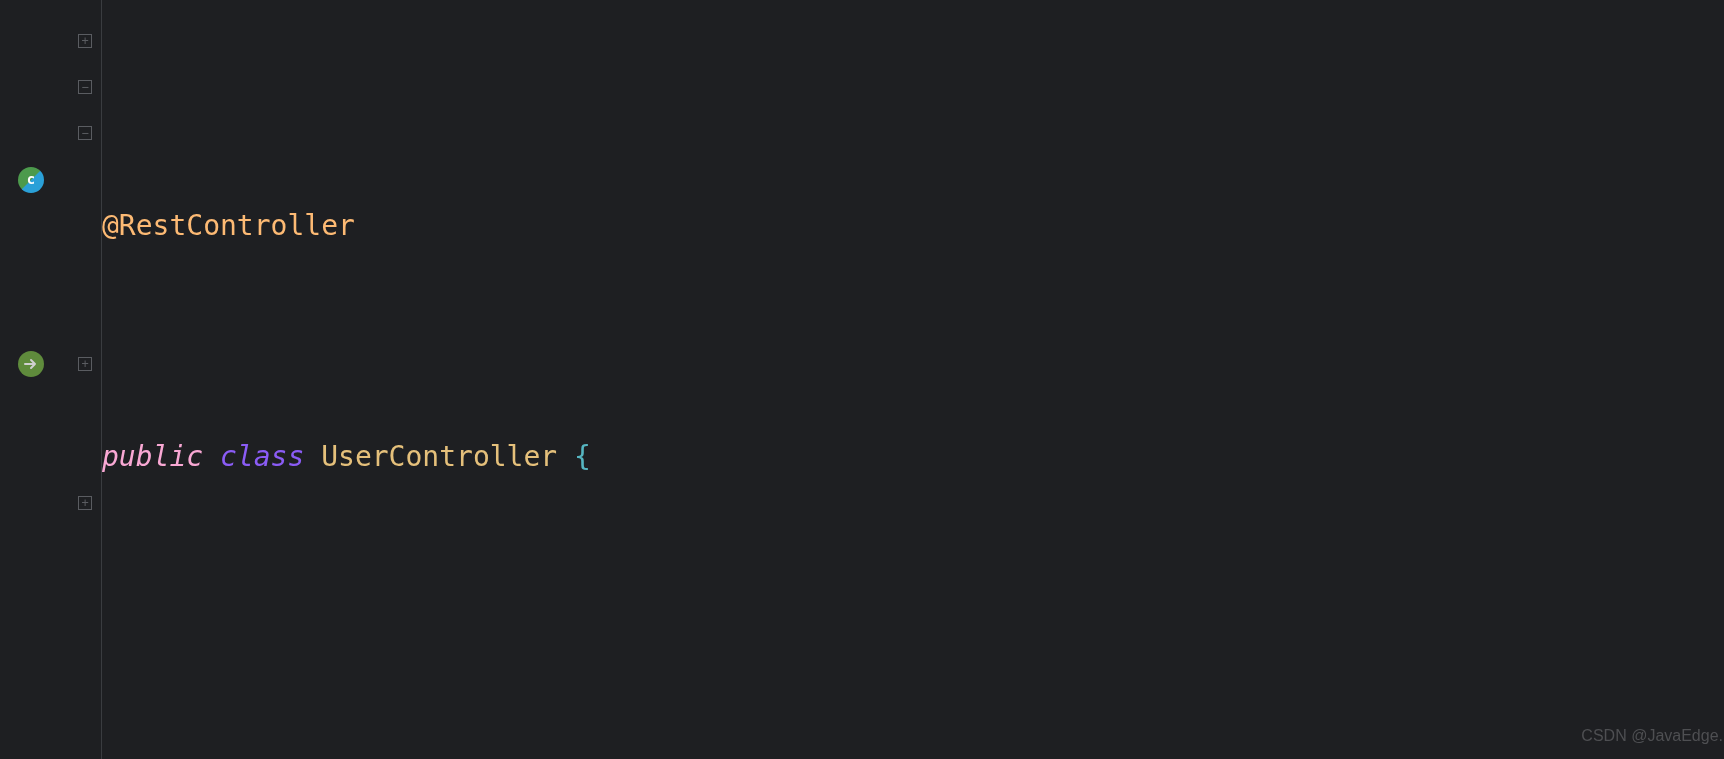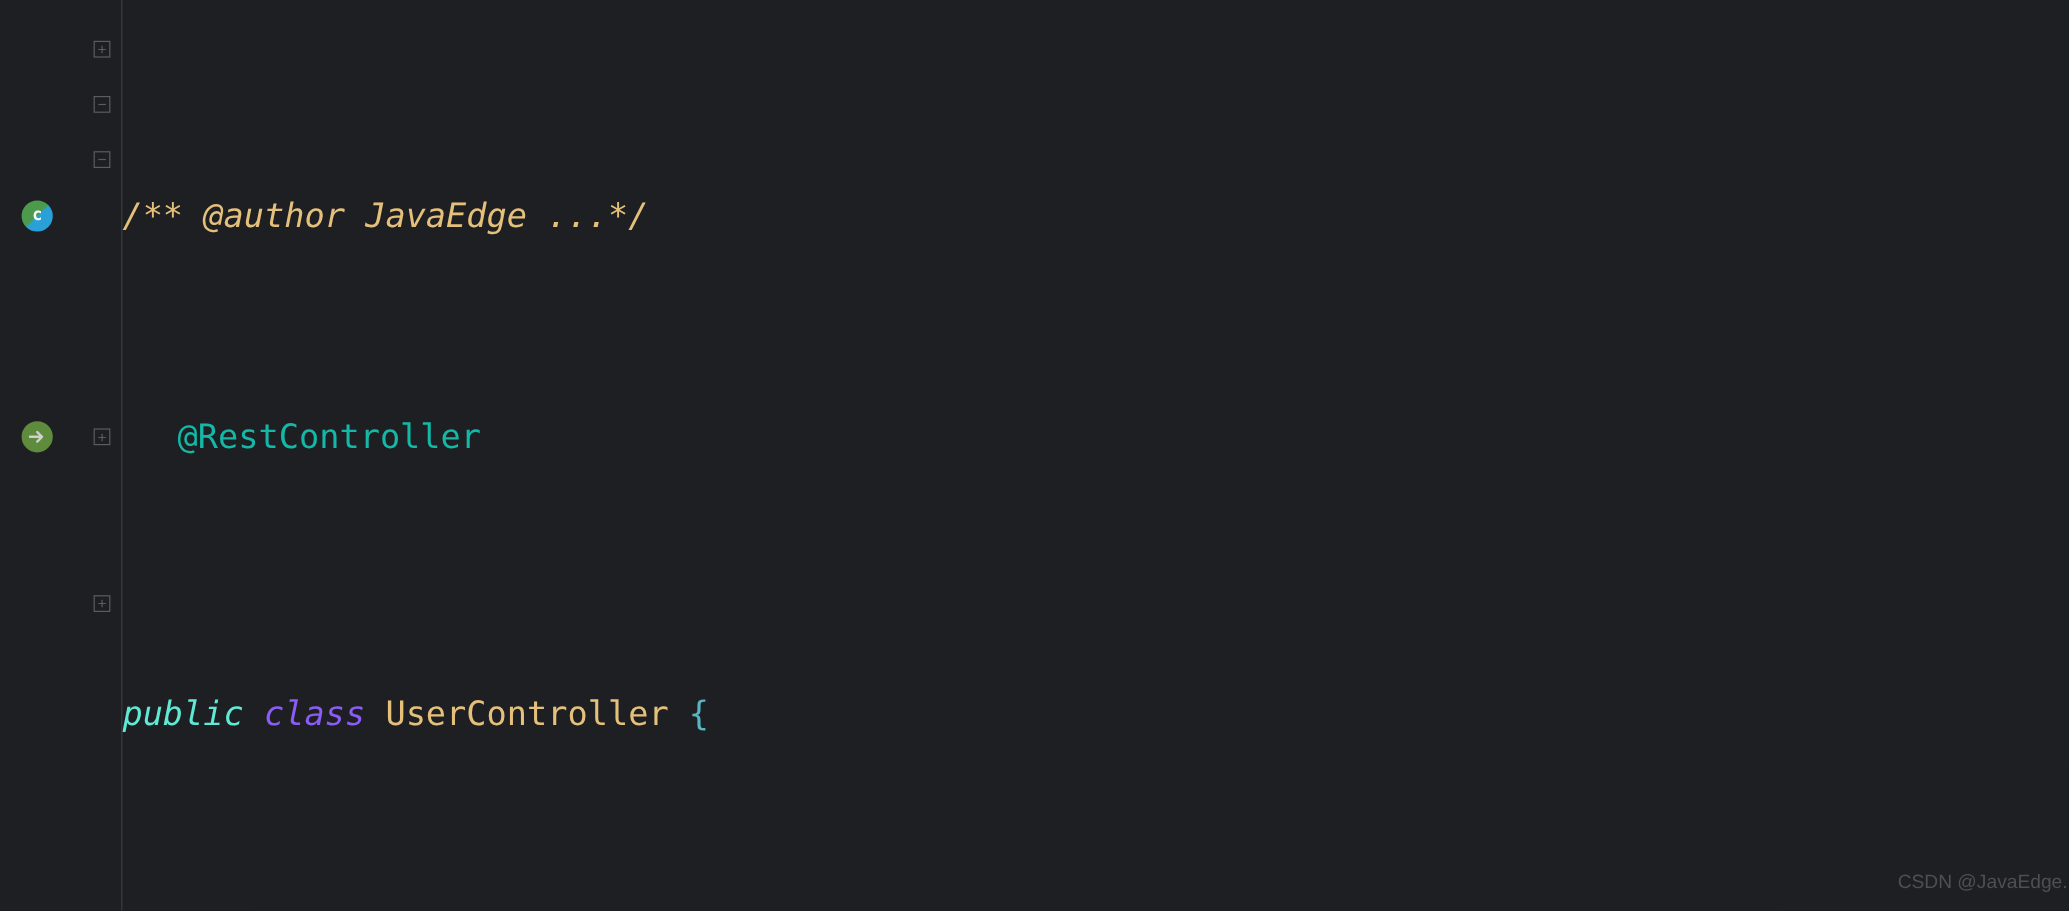--- a/index.html
+++ b/index.html
@@ -79,22 +79,22 @@
   .code {
     padding-left: 2px;
     white-space: pre;
     padding-top: 18px;
   }
   .code-line {
     height: 46.2px;
     display: flex;
     align-items: center;
   }
-  .annotation{ color: #14b8a6; margin-left: 46px; }
-  .keyword   { color: #5eead4; font-style: italic; }
+  .annotation{ color: #fdba74; }
+  .keyword   { color: #f9a8d4; font-style: italic; }
   .keyword2  { color: #8b5cf6; font-style: italic; }
   .brace-cyan{ color: #56b6c2; }
   .italic    { font-style: italic; }
   .yellow    { color: #e5c07b; }
   .watermark {
     position: absolute;
     bottom: 10px;
     right: 1px;
     font-size: 16px;
     color: #4e4f52;
@@ -134,21 +134,20 @@
     <div class="gutter-line">
       <span class="fold-icon fold-plus"></span>
     </div>
     <div class="gutter-line"></div>
   </div>
 
   <div class="vline"></div>
 
   <div class="code">
     
-    <div class="code-line"><span class="yellow italic"><span>/** </span><span>@author</span><span> JavaEdge ...*/</span></span></div>
     
     <div class="code-line"><span class="annotation">@RestController</span></div>
     
     
     <div class="code-line"><span class="keyword">public</span><span> </span><span class="keyword2">class</span><span> </span><span class="yellow">UserController</span><span> </span><span class="brace-cyan">{</span></div>
     
     
     
     
     

